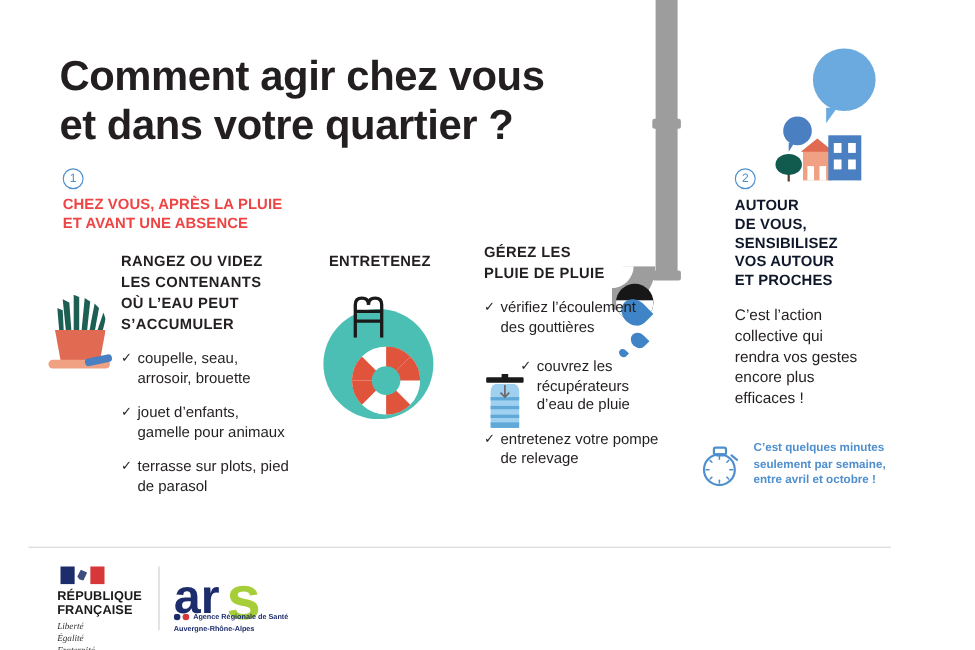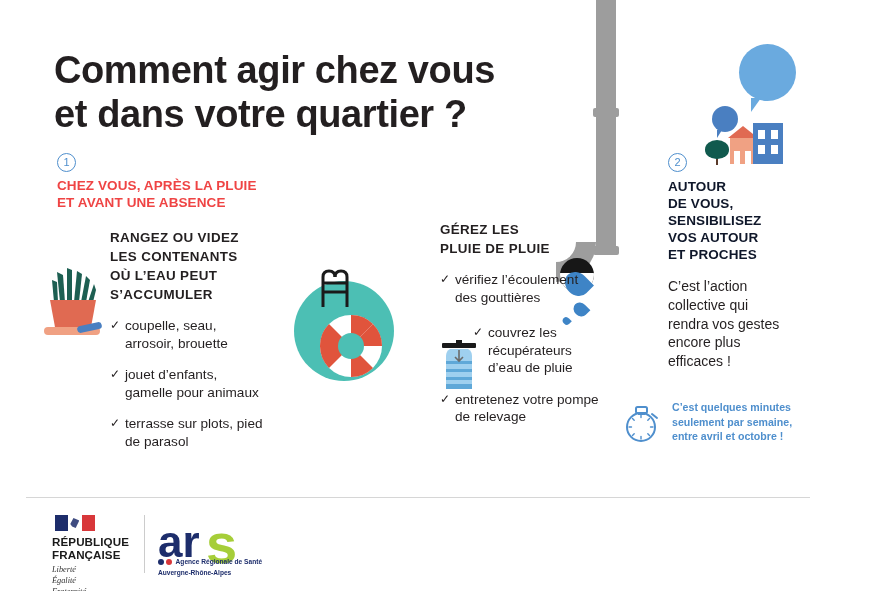--- a/index.html
+++ b/index.html
@@ -252,21 +252,21 @@
     line-height: 1.26;
     letter-spacing: 0.1px;
   }
   .sec2-body {
     margin-top: 14px;
     font-size: 14px;
     line-height: 1.34;
     color: #231f20;
   }
 
-  .timer-row { position: absolute; left: 624px; top: 400px; width: 170px; }
+  .timer-row { position: absolute; left: 637px; top: 400px; width: 170px; }
   .timer-icon { position: absolute; left: 0; top: 4px; width: 36px; height: 38px; }
   .timer-text {
     margin-left: 48px;
     color: #4f8fcd;
     font-weight: 700;
     font-size: 10.6px;
     line-height: 1.38;
   }
 
   
@@ -382,20 +382,21 @@
     </div>
     <ul class="bullets">
       <li><span class="chk">✓</span><span>coupelle, seau, arrosoir, brouette</span></li>
       <li><span class="chk">✓</span><span>jouet d’enfants, gamelle pour animaux</span></li>
       <li><span class="chk">✓</span><span>terrasse sur plots, pied de parasol</span></li>
     </ul>
   </div>
 
   <div class="col col2">
     <div class="col-head">
+      <div>ENTRETENEZ</div>
     </div>
   </div>
 
   <div class="pool">
     <div class="water"></div>
     <svg class="ladder" viewBox="0 0 36 38">
       <g stroke="#1a1a1a" stroke-width="3" fill="none">
         <path d="M4 38 L4 8 Q4 2 10 2 Q16 2 16 8"></path>
         <path d="M30 38 L30 8 Q30 2 24 2 Q18 2 18 8" transform="translate(-2,0)"></path>
         <line x1="4" y1="14" x2="28" y2="14"></line>

